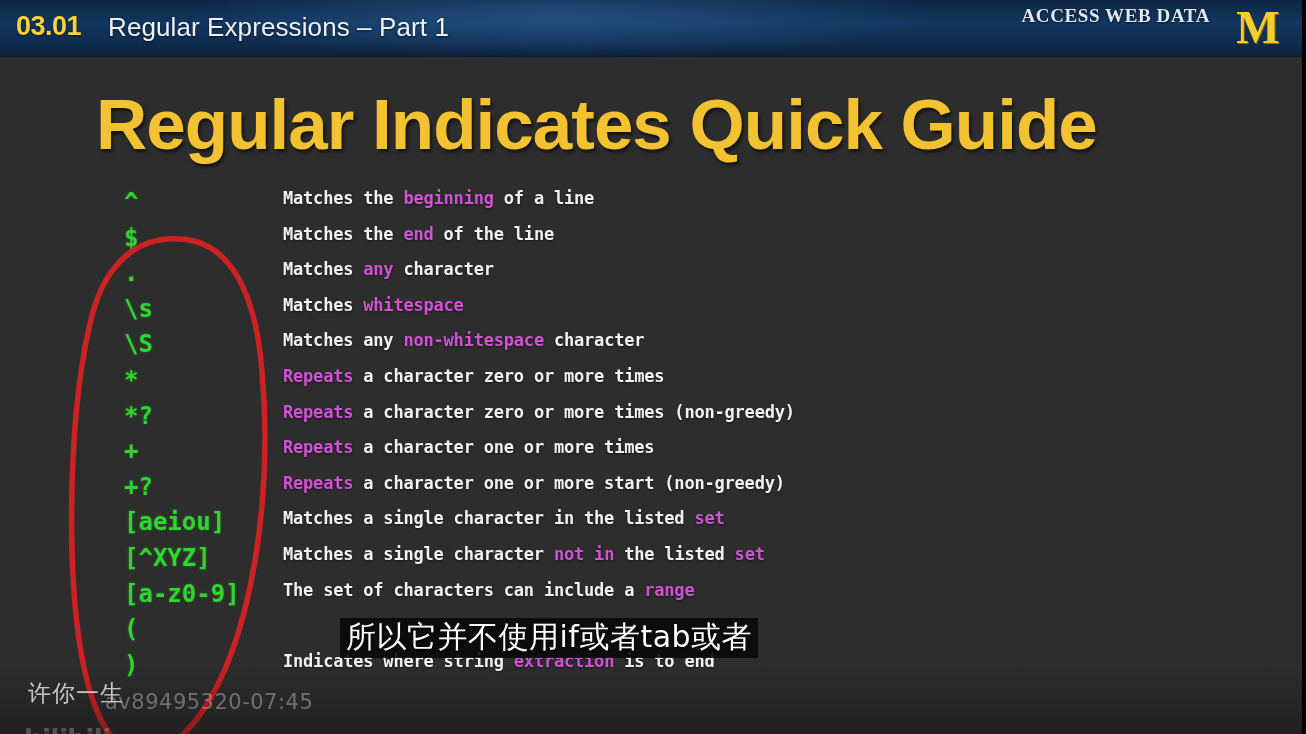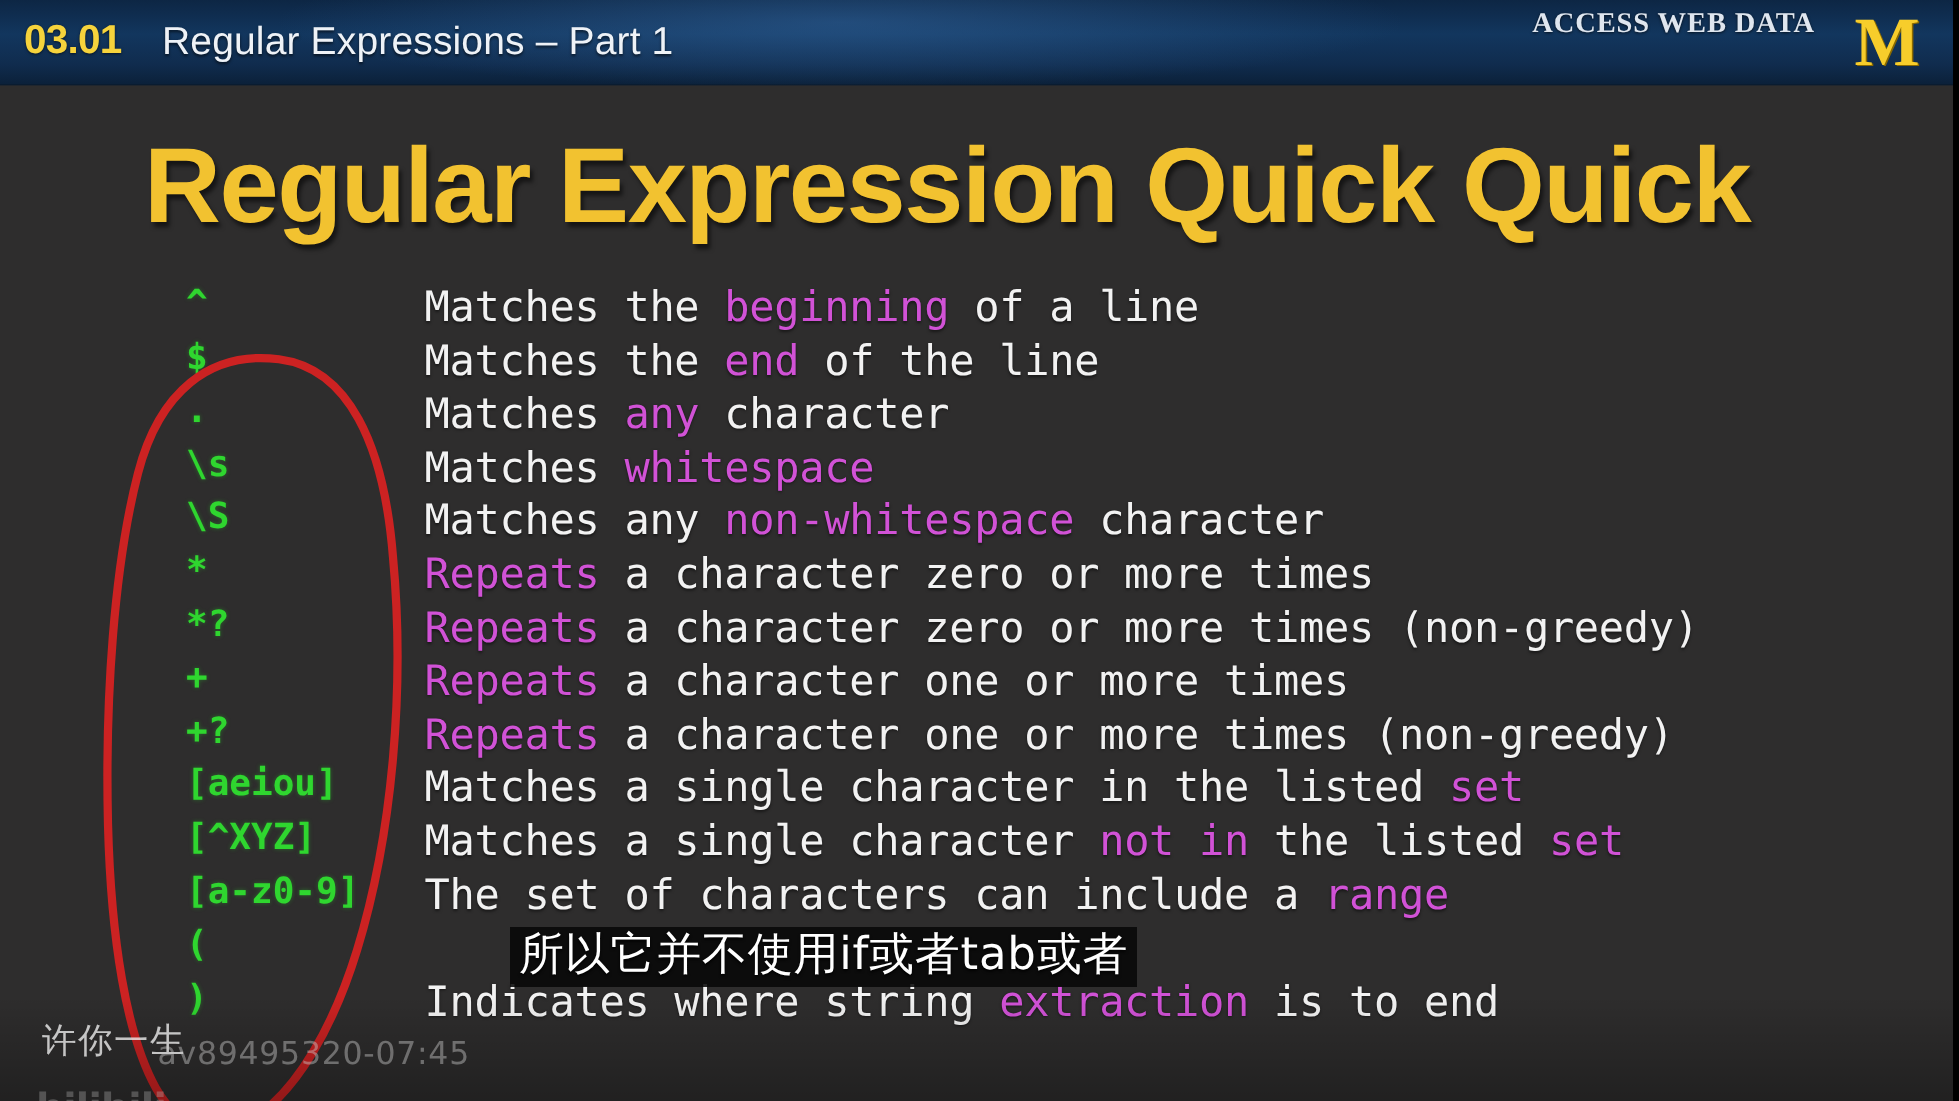--- a/index.html
+++ b/index.html
@@ -117,22 +117,22 @@
     font-weight: bold;
     color: #2fd62f;
     text-shadow: 0 0 3px rgba(40,220,40,0.35);
     letter-spacing: 0px;
   }
   .desc {
     position: absolute;
     left: 283px;
     top: 0;
     font-family: "DejaVu Sans Mono", monospace;
-    font-size: 28px;
-    font-weight: normal;
+    font-size: 17px;
+    font-weight: bold;
     color: #f2f2f2;
     letter-spacing: -0.2px;
     text-shadow: 0 1px 2px rgba(0,0,0,0.5);
     text-align: center;
   }
   .desc .hl {
     color: #d152d6;
   }
 
   
@@ -208,21 +208,21 @@
     <div id="lecture-number">03.01</div>
     <div id="lecture-title">Regular Expressions – Part 1</div>
     <div id="course-brand">
       <div>ACCESS WEB DATA</div>
     </div>
     <div id="um-logo">M</div>
   </div>
 
   <div id="slide">
 
-    <div id="slide-title">Regular Expression Quick Quick</div>
+    <div id="slide-title">Regular Indicates Quick Guide</div>
 
     <div id="regex-table">
         <div class="regex-row">
           <div class="sym">^</div>
           <div class="desc"><span>Matches the </span><span class="hl">beginning</span><span> of a line</span></div>
         </div>
         <div class="regex-row">
           <div class="sym">$</div>
           <div class="desc"><span>Matches the </span><span class="hl">end</span><span> of the line</span></div>
         </div>
@@ -245,21 +245,21 @@
         <div class="regex-row">
           <div class="sym">*?</div>
           <div class="desc"><span class="hl">Repeats</span><span> a character zero or more times (non-greedy)</span></div>
         </div>
         <div class="regex-row">
           <div class="sym">+</div>
           <div class="desc"><span class="hl">Repeats</span><span> a character one or more times</span></div>
         </div>
         <div class="regex-row">
           <div class="sym">+?</div>
-          <div class="desc"><span class="hl">Repeats</span><span> a character one or more times (non-greedy)</span></div>
+          <div class="desc"><span class="hl">Repeats</span><span> a character one or more start (non-greedy)</span></div>
         </div>
         <div class="regex-row">
           <div class="sym">[aeiou]</div>
           <div class="desc"><span>Matches a single character in the listed </span><span class="hl">set</span></div>
         </div>
         <div class="regex-row">
           <div class="sym">[^XYZ]</div>
           <div class="desc"><span>Matches a single character </span><span class="hl">not in</span><span> the listed </span><span class="hl">set</span></div>
         </div>
         <div class="regex-row">

